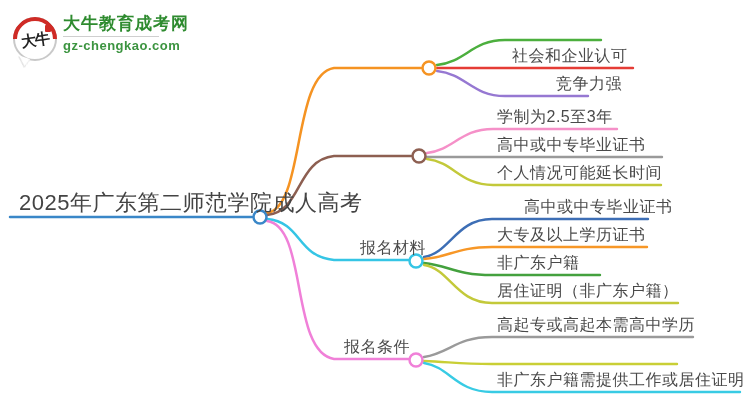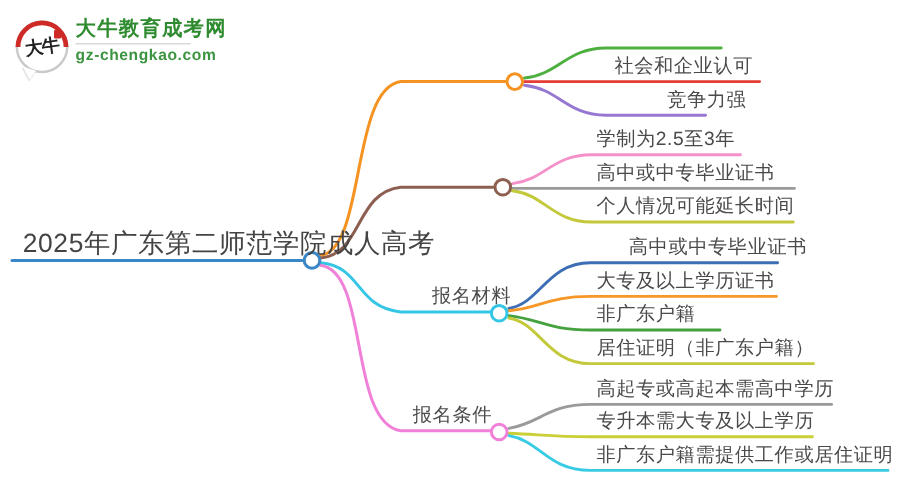--- a/index.html
+++ b/index.html
@@ -106,16 +106,15 @@
   <div class="label" style="left:497px;top:106px;">学制为2.5至3年</div>
   <div class="label" style="left:497px;top:134px;">高中或中专毕业证书</div>
   <div class="label" style="left:497px;top:162px;">个人情况可能延长时间</div>
 
   <div class="label" style="left:524px;top:196px;">高中或中专毕业证书</div>
   <div class="label" style="left:497px;top:224px;">大专及以上学历证书</div>
   <div class="label" style="left:497px;top:252px;">非广东户籍</div>
   <div class="label" style="left:497px;top:280px;">居住证明（非广东户籍）</div>
 
   <div class="label" style="left:497px;top:314px;">高起专或高起本需高中学历</div>
-  <div class="label" style="left:497px;top:341px;">专升本需大专及以上学历</div>
   <div class="label" style="left:497px;top:369px;">非广东户籍需提供工作或居住证明</div>
 
 </div>
 
 </body></html>

